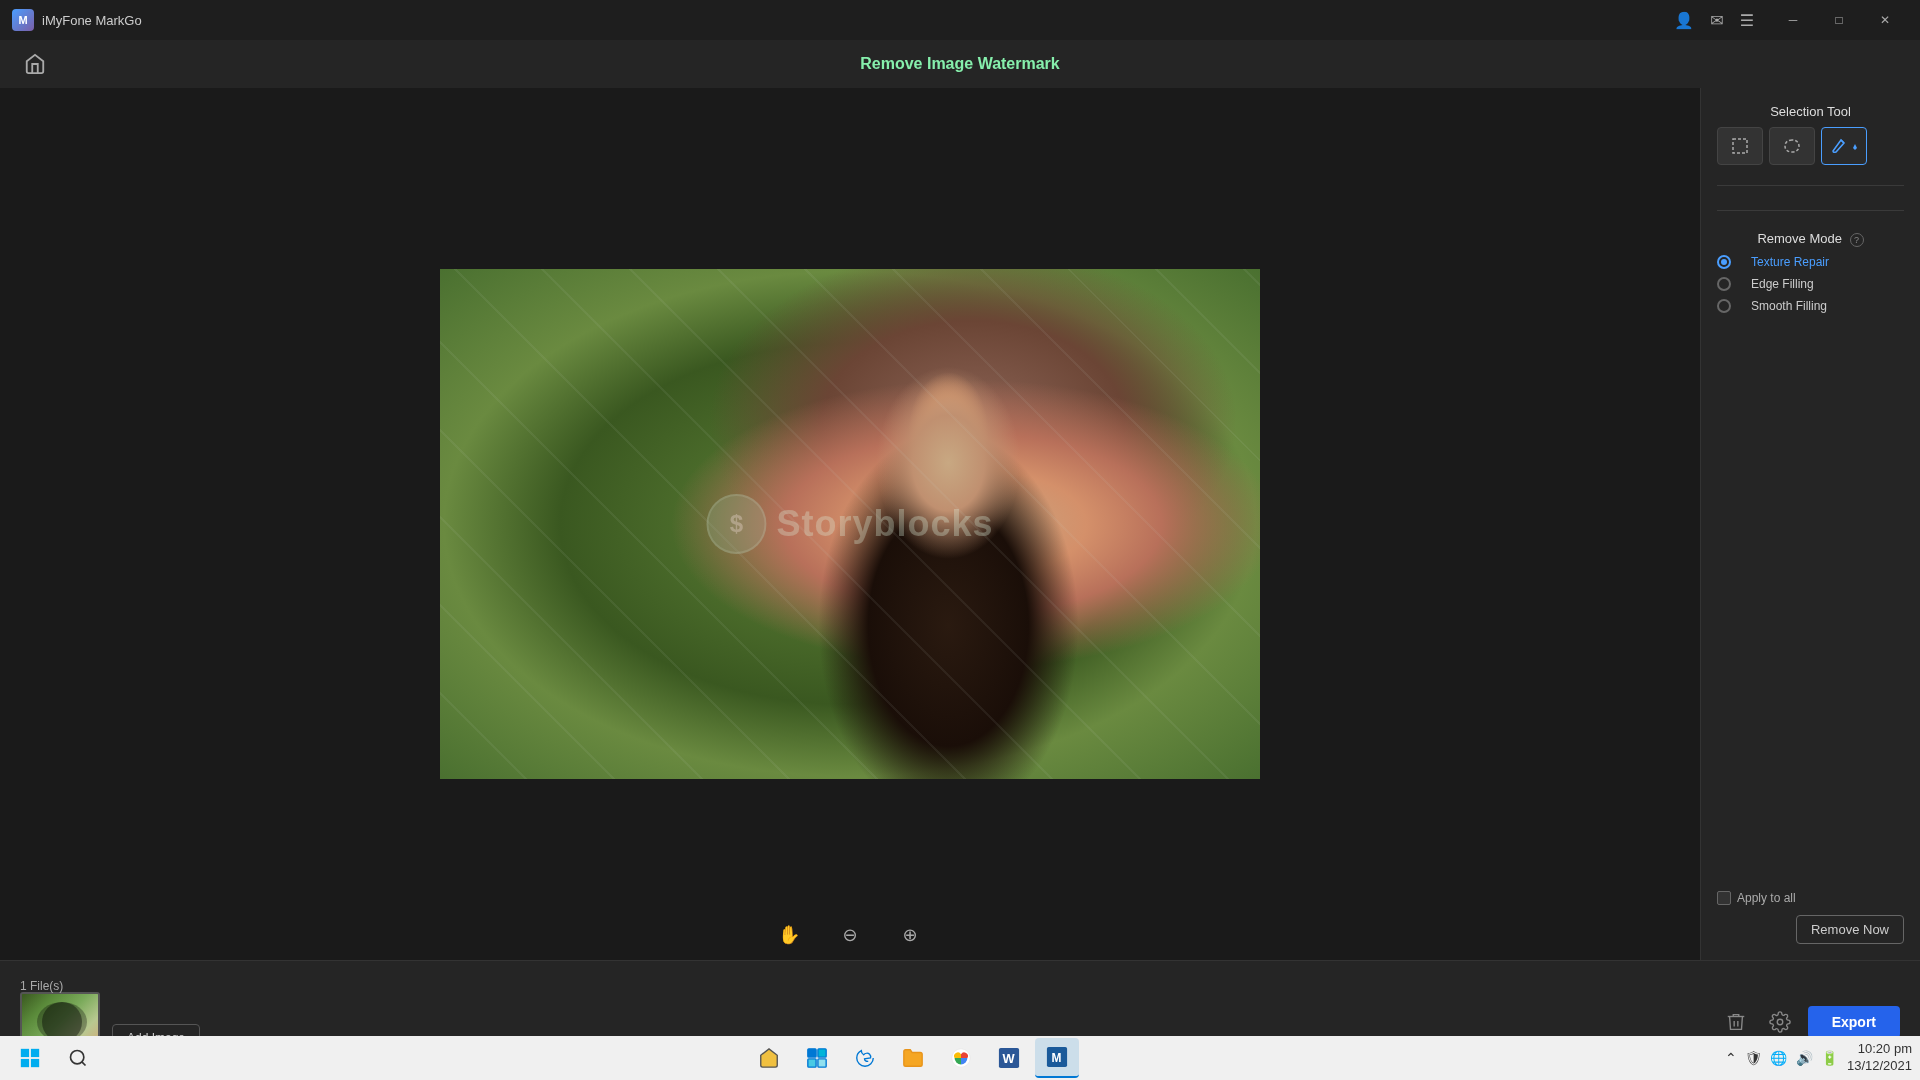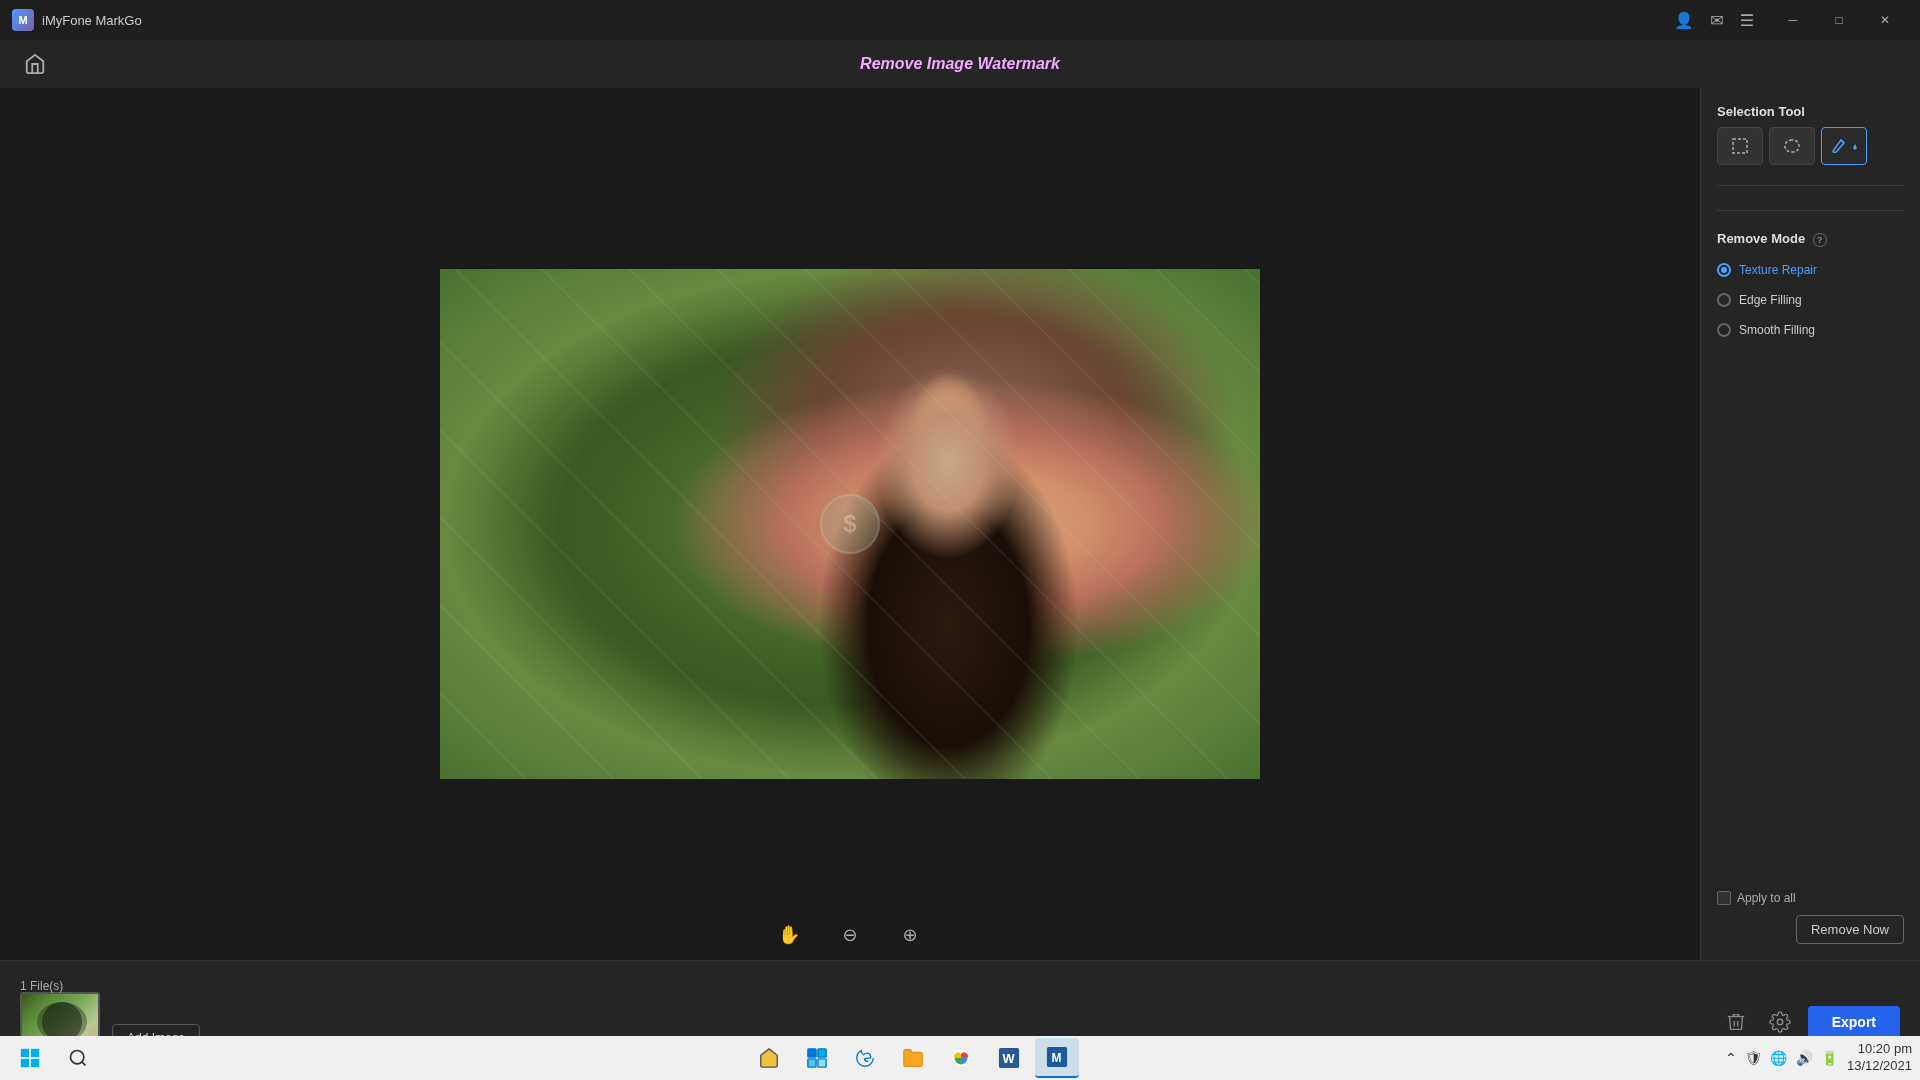--- a/index.html
+++ b/index.html
@@ -84,22 +84,21 @@
       align-items: center;
       justify-content: center;
       cursor: pointer;
     }
     #page-title {
       position: absolute;
       left: 50%;
       transform: translateX(-50%);
       font-size: 16px;
       font-weight: 600;
-      color: #f0abfc;
-      font-style: italic;
+      color: #86efac;
     }
 
     
     #main-layout {
       display: flex;
       height: calc(1080px - 40px - 48px - 120px);
     }
 
     
     #canvas-area {
@@ -216,23 +215,24 @@
       background: #252525;
       padding: 16px;
       display: flex;
       flex-direction: column;
       gap: 16px;
       border-left: 1px solid #333;
     }
 
     .panel-section-title {
       font-size: 13px;
-      font-weight: 700;
+      font-weight: 400;
       color: #ddd;
       margin-bottom: 8px;
+      text-align: center;
     }
 
     .tool-buttons-row {
       display: flex;
       gap: 6px;
     }
     .tool-btn {
       width: 46px;
       height: 38px;
       background: #333;
@@ -263,24 +263,23 @@
       justify-content: center;
       cursor: pointer;
       color: #888;
       font-size: 16px;
     }
 
     
     .radio-option {
       display: flex;
       align-items: flex-start;
-      gap: 8px;
+      gap: 20px;
       margin-bottom: 8px;
       cursor: pointer;
-      margin-top: 16px;
     }
     .radio-circle {
       width: 14px;
       height: 14px;
       border-radius: 50%;
       border: 2px solid #666;
       display: flex;
       align-items: center;
       justify-content: center;
     }
@@ -543,20 +542,21 @@
 
   <div id="canvas-area">
     <div id="image-container">
       <div id="photo-bg">
         <div id="portrait"></div>
         <div id="diagonal-lines"></div>
         <div id="watermark-overlay">
           <div id="watermark-logo">
             <span>$</span>
           </div>
+          <div id="watermark-text-el">Storyblocks</div>
         </div>
       </div>
     </div>
 
     <div id="canvas-toolbar">
       <div class="canvas-tool-btn">✋</div>
       <div class="canvas-tool-btn">⊖</div>
       <div class="canvas-tool-btn">⊕</div>
     </div>
   </div>

